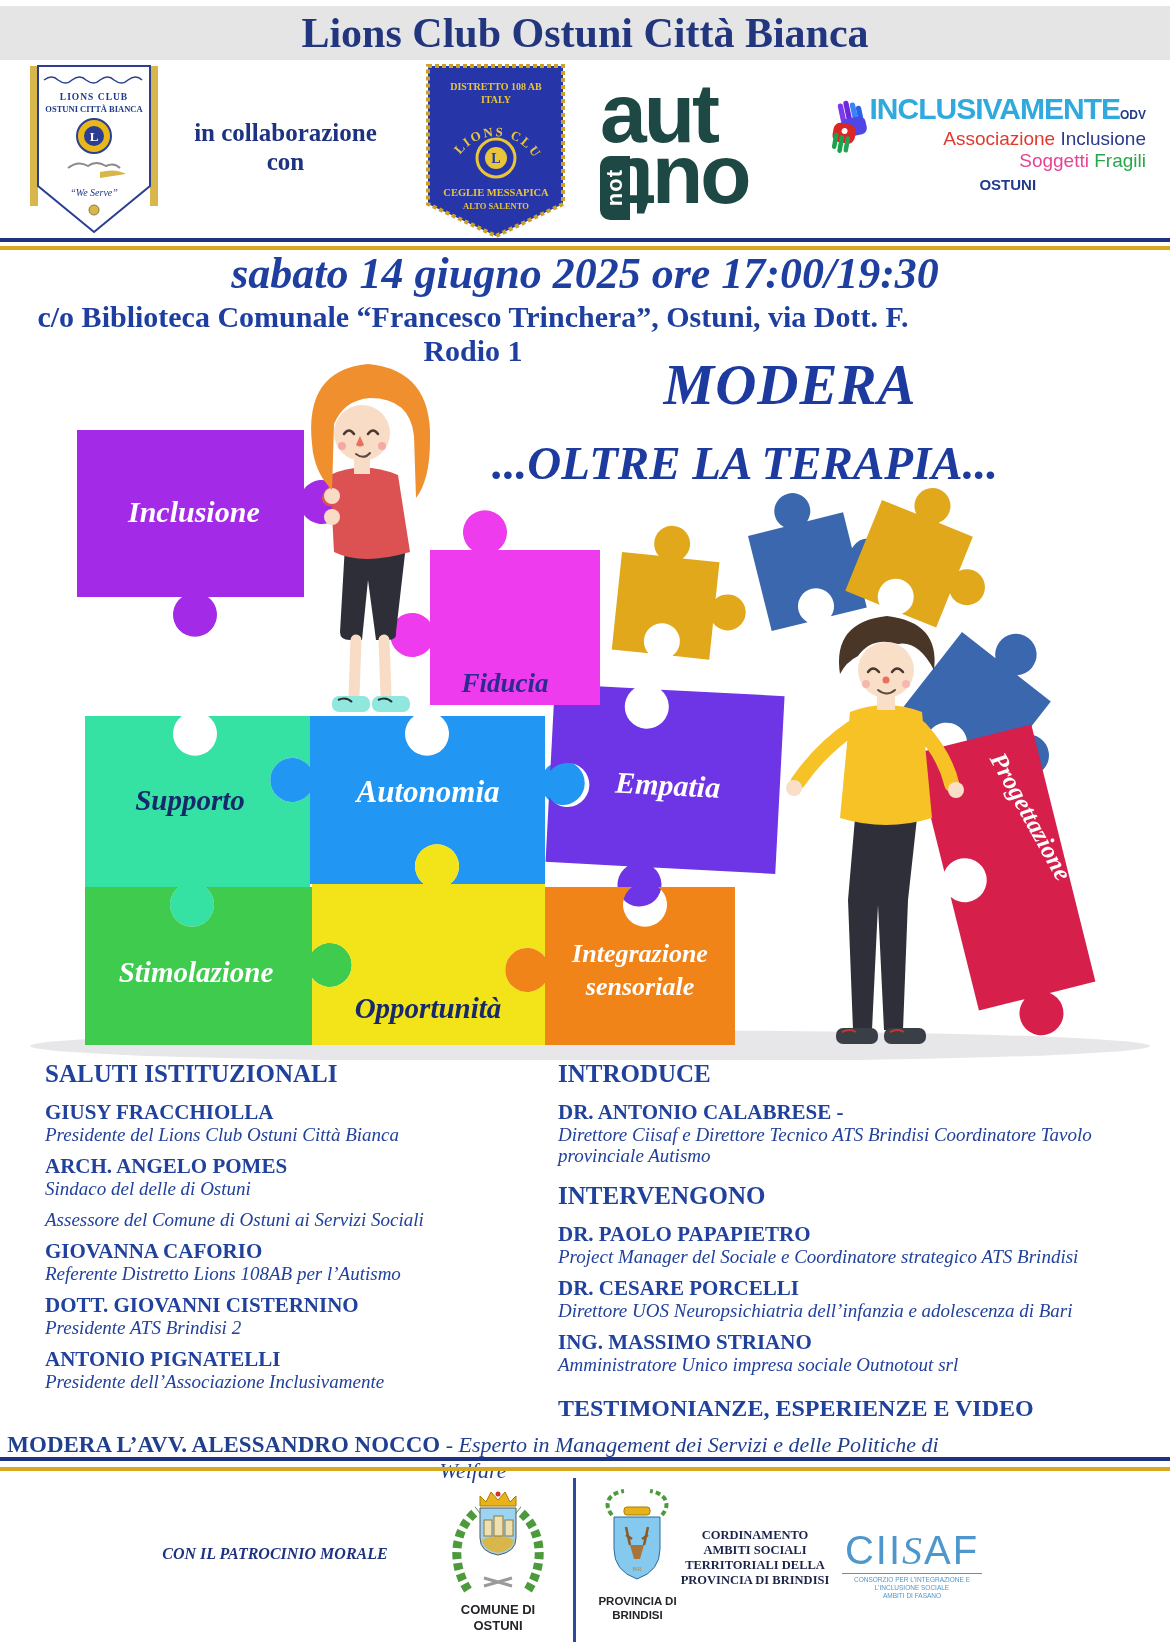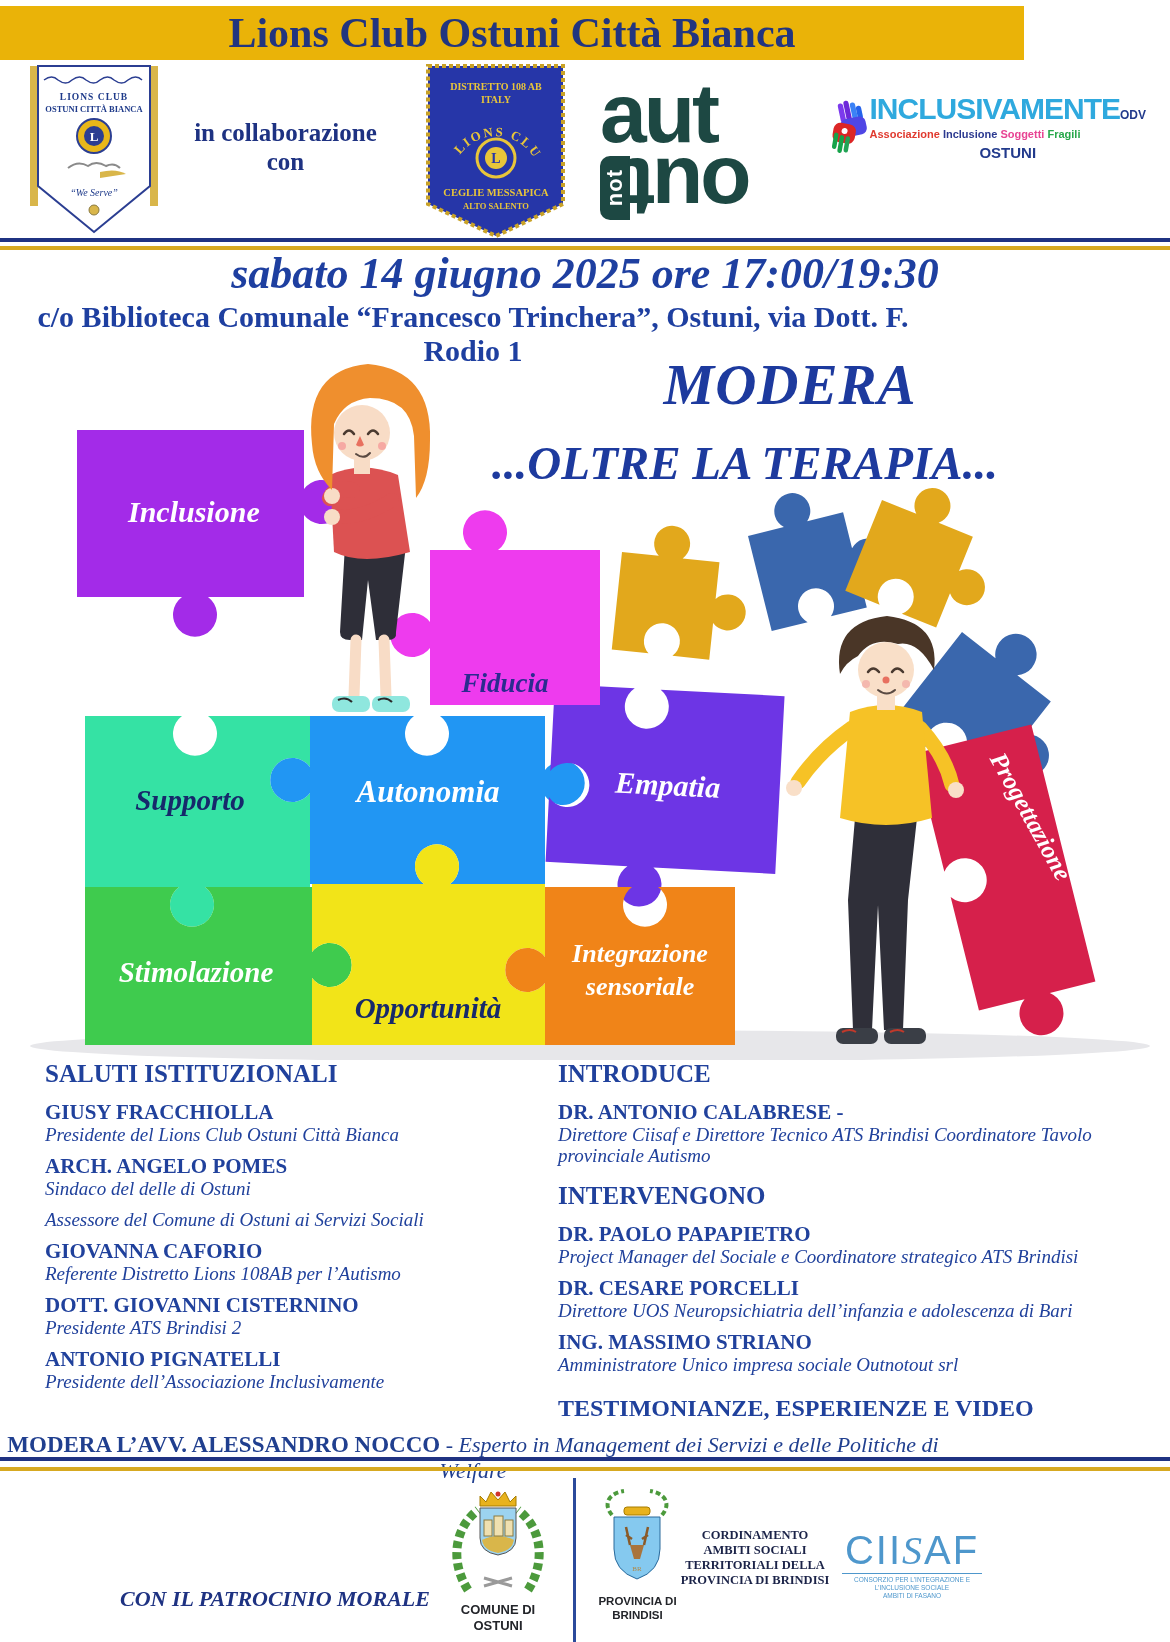--- a/index.html
+++ b/index.html
@@ -1,21 +1,21 @@
 <!DOCTYPE html>
 <html><head>
 <meta charset="utf-8">
 <style>
   html,body{margin:0;padding:0;background:#ffffff;}
   .poster{position:relative;width:1170px;height:1642px;background:#ffffff;overflow:hidden;
           font-family:"Liberation Serif",serif;}
   .abs{position:absolute;}
 
   
-  .banner{left:0;top:6px;width:1024px;height:54px;background:#eab308;}
+  .banner{left:0;top:6px;width:1170px;height:54px;background:#e5e5e5;}
   .banner-title{width:100%;text-align:center;line-height:54px;font-size:42px;font-weight:bold;color:#22357F;}
 
   
   .sep-blue{left:0;width:1170px;height:4px;background:#1F3282;}
   .sep-gold{left:0;width:1170px;height:4px;background:#D7A921;}
 
   
   .collab{left:168px;top:118px;width:235px;text-align:center;color:#1E3282;font-weight:bold;font-size:25px;line-height:29px;}
 
   
@@ -24,21 +24,21 @@
   .ano-row{display:flex;align-items:stretch;margin-top:4px;height:70px;}
   .ano-not{width:30px;background:#1D4843;color:#fff;border-radius:10px 0 0 10px;display:flex;align-items:center;justify-content:center;margin-top:6px;}
   .ano-not span{transform:rotate(180deg);writing-mode:vertical-rl;font-size:22px;font-weight:800;letter-spacing:1px;}
   .ano-out{font-size:84px;font-weight:900;line-height:64px;letter-spacing:-3px;transform:rotate(180deg);transform-origin:center;}
 
   
   .incl{left:826px;top:92px;width:320px;font-family:"Liberation Sans",sans-serif;}
   .incl-top{display:flex;align-items:flex-start;}
   .incl-title{font-size:30px;font-weight:900;color:#2FA9DE;letter-spacing:-1px;margin-top:18px;}
   .incl-odv{font-size:12px;font-weight:bold;color:#223A8C;vertical-align:baseline;}
-  .incl-sub{font-size:11px;font-weight:bold;margin-top:2px;text-align:left;}
+  .incl-sub{font-size:19px;font-weight:normal;margin-top:2px;text-align:right;}
   .incl-city{font-size:15px;font-weight:bold;color:#223A8C;text-align:center;margin-top:4px;}
 
   
   .date-line{left:0;top:248px;width:1170px;text-align:center;font-size:44px;font-weight:bold;font-style:italic;color:#1E3FA0;}
   .loc-line{left:0;top:300px;width:946px;text-align:center;font-size:30px;font-weight:bold;color:#1E3FA0;}
 
   
   .title1{left:430px;top:352px;width:720px;text-align:center;font-size:57px;font-weight:bold;font-style:italic;color:#1D3A9E;letter-spacing:1px;}
   .title2{left:320px;top:436px;width:850px;text-align:center;font-size:47px;font-weight:bold;font-style:italic;color:#1D3A9E;}
 
@@ -49,21 +49,21 @@
   .phead{font-size:25px;font-weight:bold;margin-bottom:13px;}
   .entry{margin-bottom:10px;}
   .ename{font-size:21px;font-weight:bold;line-height:23px;}
   .erole{font-size:19px;font-style:italic;line-height:21px;}
   .closing{font-size:24px;font-weight:bold;margin-top:20px;}
   .modera{left:0;top:1432px;width:946px;text-align:center;color:#203F8F;}
   .modera b{font-size:23px;}
   .modera i{font-size:22px;}
 
   
-  .patronage{left:110px;top:1545px;width:330px;text-align:center;font-size:22px;font-weight:bold;font-style:italic;color:#1E3282;margin-top:41px;}
+  .patronage{left:110px;top:1545px;width:330px;text-align:center;font-size:16px;font-weight:bold;font-style:italic;color:#1E3282;}
   .crest-label{position:absolute;text-align:center;font-family:"Liberation Sans",sans-serif;font-weight:bold;color:#23252A;}
   .lab-comune{left:438px;top:1602px;width:120px;font-size:13px;line-height:16px;}
   .lab-prov{left:585px;top:1594px;width:105px;font-size:11.5px;line-height:14px;}
   .vdiv{left:573px;top:1478px;width:3px;height:164px;background:#2B4A9B;}
   .coord{left:676px;top:1528px;width:158px;text-align:center;font-size:12.5px;font-weight:bold;color:#1B2348;line-height:15px;}
   .ciisaf{left:842px;top:1528px;width:140px;text-align:center;font-family:"Liberation Sans",sans-serif;color:#4E97CC;}
   .ciisaf-logo{font-size:40px;letter-spacing:2px;line-height:44px;}
   .ciisaf-logo .sscript{font-family:"Liberation Serif",serif;font-style:italic;}
   .ciisaf-sub{font-size:6.5px;line-height:8px;border-top:1px solid #4E97CC;padding-top:2px;}
 

